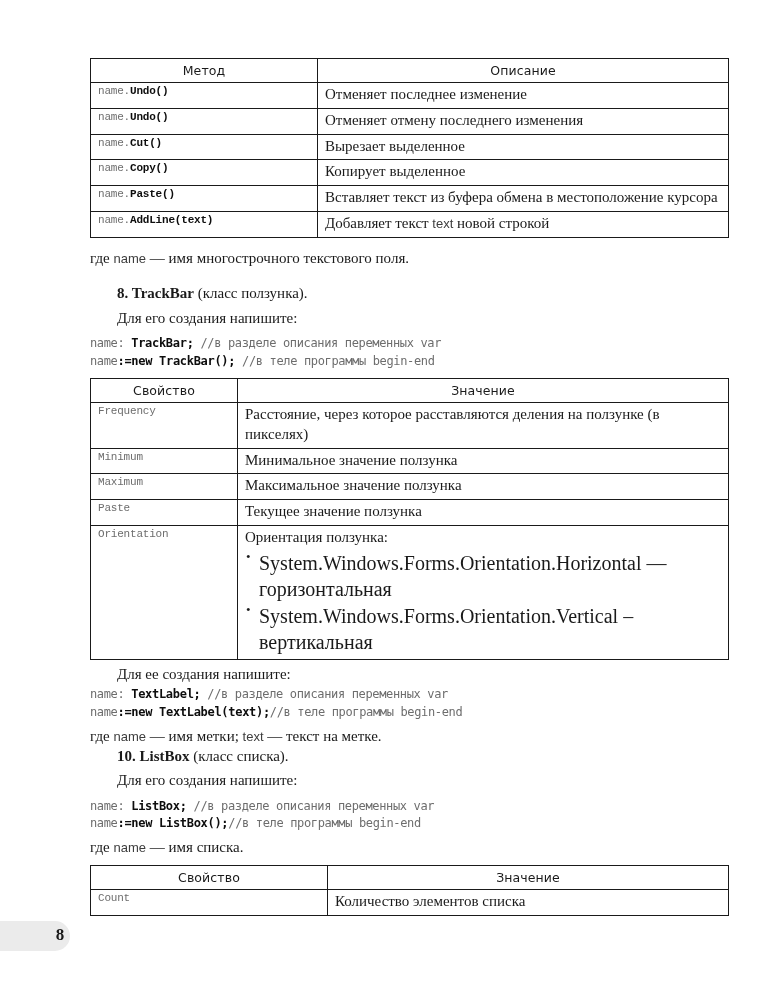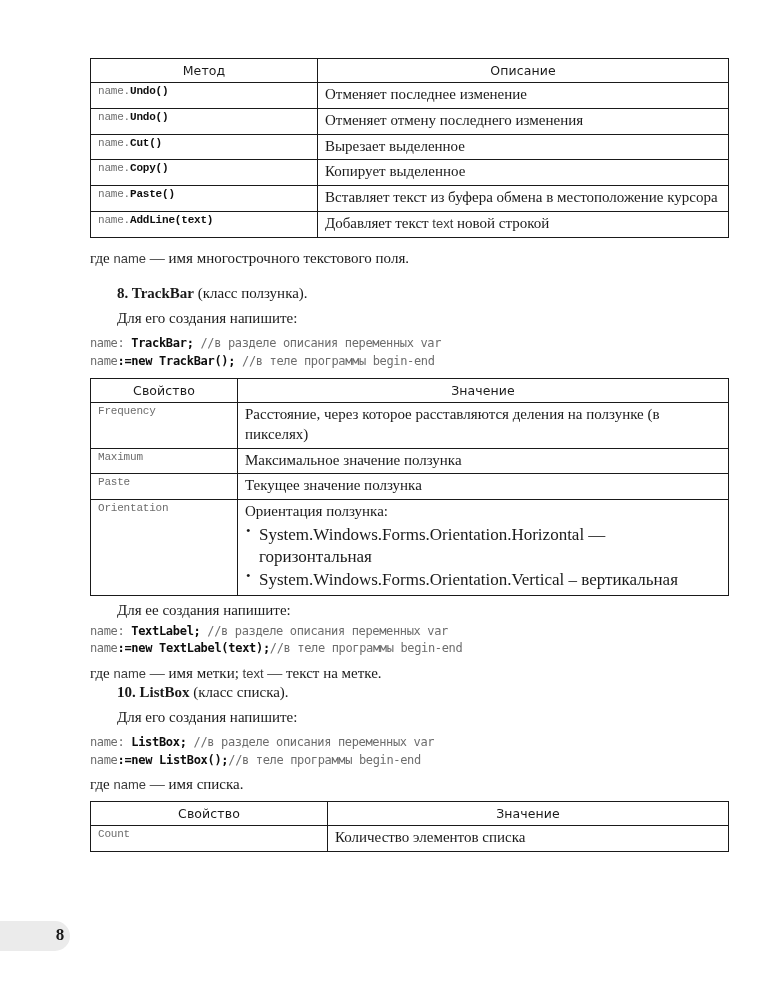--- a/index.html
+++ b/index.html
@@ -89,21 +89,21 @@
   
   ul.cell-bullets {
     list-style: none;
     margin: 2px 0 0 0;
     padding: 0;
   }
   ul.cell-bullets li {
     position: relative;
     padding-left: 14px;
     margin-bottom: 1px;
-    font-size: 17px;
+    font-size: 20px;
     line-height: 1.30;
   }
   ul.cell-bullets li::before {
     content: "\2022";
     position: absolute;
     left: 1px;
     top: -1px;
     font-size: 13px;
   }
 
@@ -216,20 +216,24 @@
       <thead>
         <tr>
           <th>Свойство</th>
           <th>Значение</th>
         </tr>
       </thead>
       <tbody>
         <tr>
           <td class="mono-cell m-gray">Frequency</td>
           <td class="desc-cell">Расстояние, через которое расставляются деления на ползунке (в пикселях)</td>
+        </tr>
+        <tr>
+          <td class="mono-cell m-gray">Minimum</td>
+          <td class="desc-cell">Минимальное значение ползунка</td>
         </tr>
         <tr>
           <td class="mono-cell m-gray">Maximum</td>
           <td class="desc-cell">Максимальное значение ползунка</td>
         </tr>
         <tr>
           <td class="mono-cell m-gray">Paste</td>
           <td class="desc-cell">Текущее значение ползунка</td>
         </tr>
         <tr>

